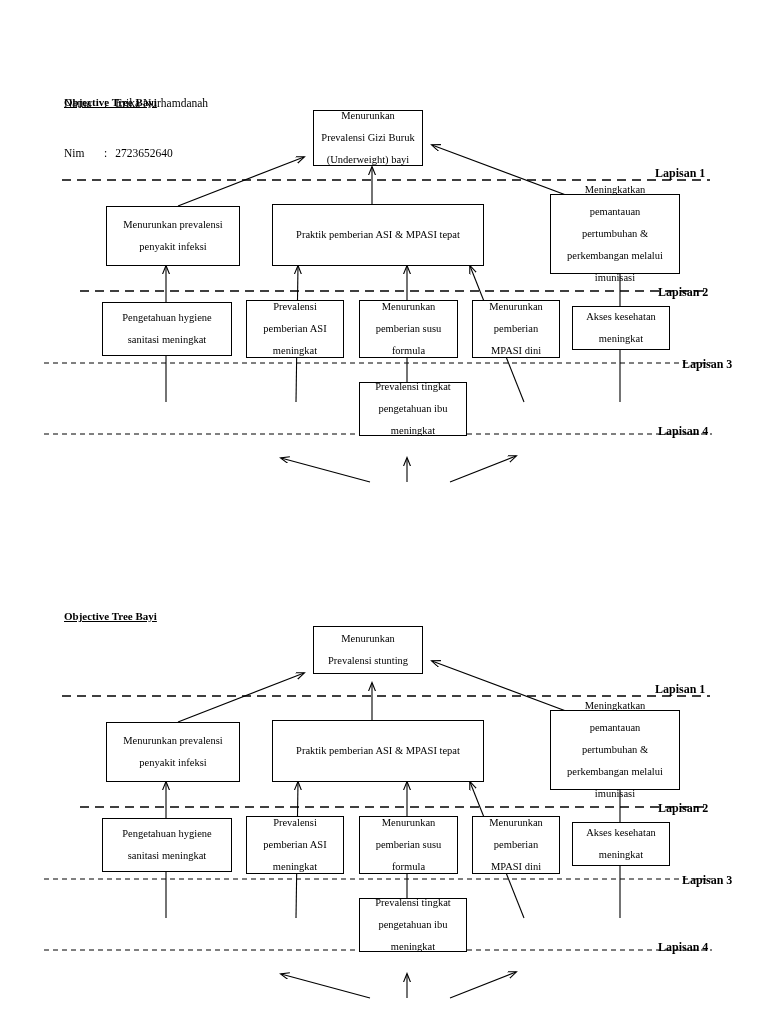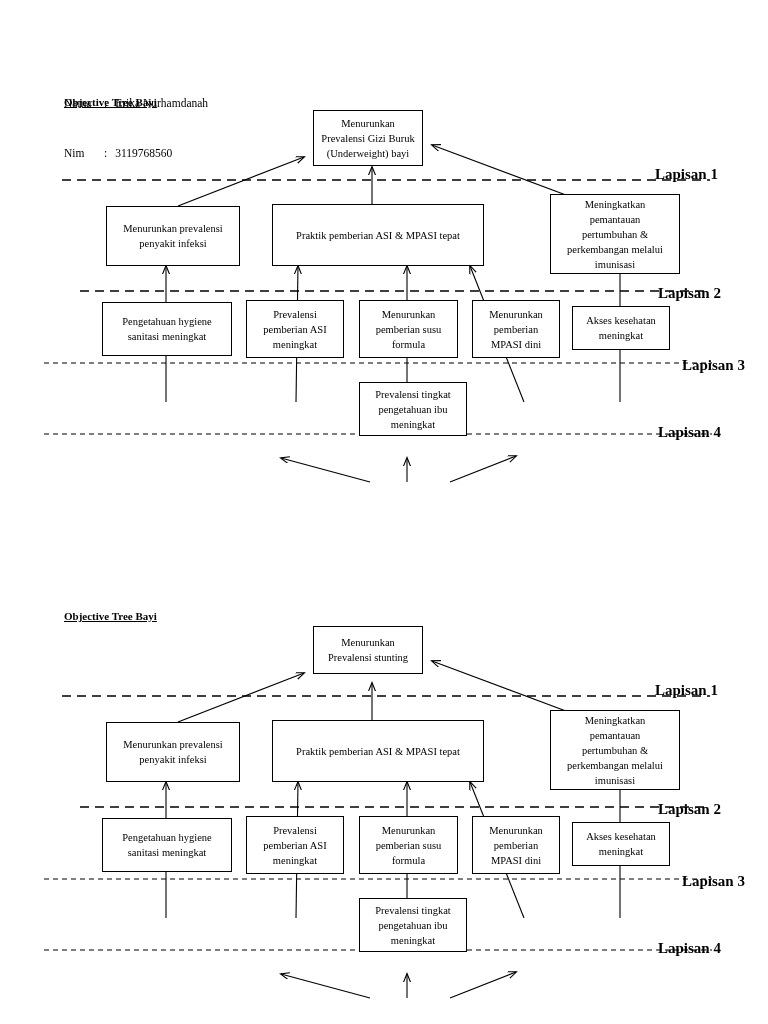--- a/index.html
+++ b/index.html
@@ -68,43 +68,43 @@
   .node {
     position: absolute;
     box-sizing: border-box;
     border: 1.3px solid #000000;
     background: #ffffff;
     display: flex;
     align-items: center;
     justify-content: center;
     text-align: center;
     font-size: 10.5px;
-    line-height: 15px;
+    line-height: 22px;
     padding: 2px 4px;
     white-space: pre-line;
     z-index: 3;
   }
 
   
   .layer-label {
     position: absolute;
-    font-size: 15px;
+    font-size: 12px;
     font-weight: bold;
     white-space: nowrap;
     z-index: 4;
   }
 </style>
 </head>
 <body>
 
 <div class="page">
 
   <div class="meta">
     <span class="meta-row"><span class="meta-label">Nama</span><span>:</span><span class="meta-sep"></span><span>Erika Nurhamdanah</span></span>
-    <span class="meta-row"><span class="meta-label">Nim</span><span>:</span><span class="meta-sep"></span><span>3119768560</span></span>
+    <span class="meta-row"><span class="meta-label">Nim</span><span>:</span><span class="meta-sep"></span><span>2723652640</span></span>
   </div>
 
   <div class="doc-title" id="title-1">Objective Tree Bayi</div>
   <div class="doc-title" id="title-2">Objective Tree Bayi</div>
 
   <div class="diagram" id="diagram-1">
     <svg class="svg-layer" viewBox="0 0 768 345">
       <defs>
         <marker id="ah1" markerWidth="9" markerHeight="9" refX="7.5" refY="3.2" orient="auto" markerUnits="strokeWidth">
           <path d="M0,0 L8,3.2 L0,6.4" fill="none" stroke="#000" stroke-width="1"></path>

